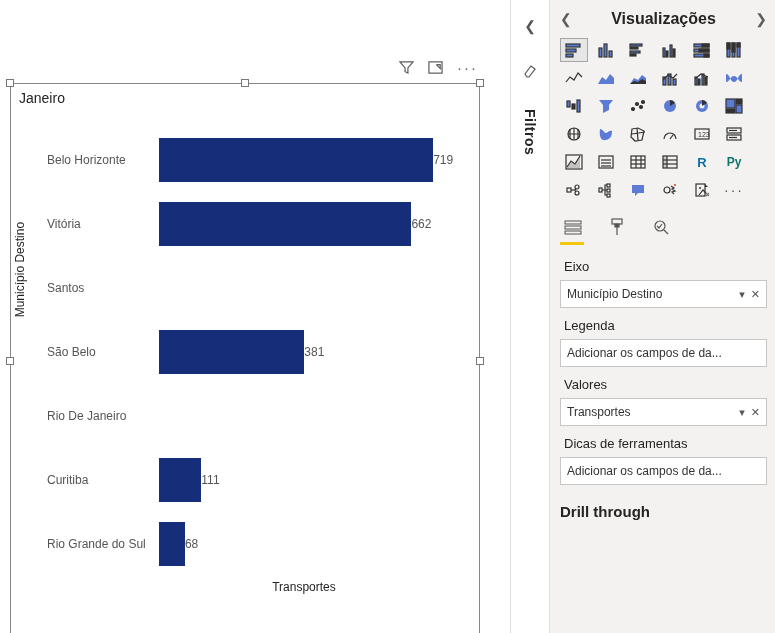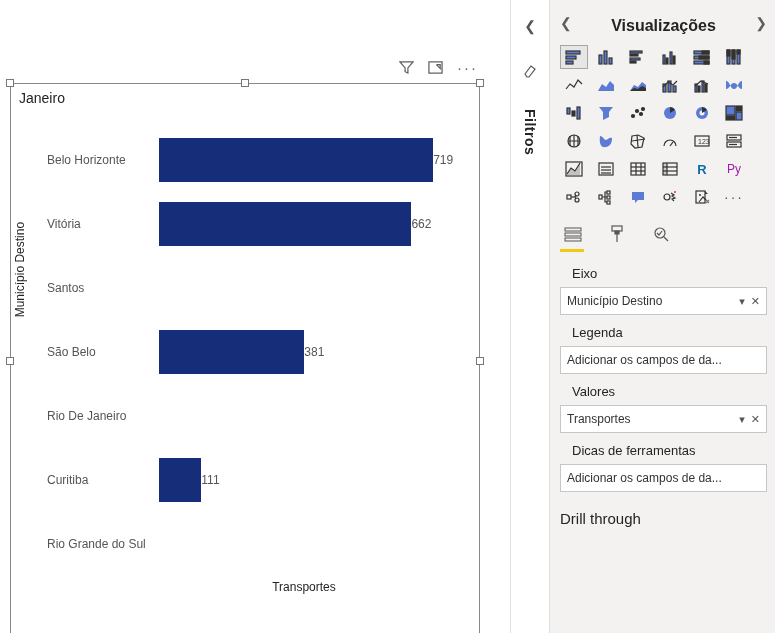--- a/index.html
+++ b/index.html
@@ -149,21 +149,20 @@
   }
   .viz-header {
     display: flex;
     align-items: center;
     justify-content: space-between;
     margin-bottom: 10px;
   }
   .viz-header .title {
     font-size: 16px;
     font-weight: 600;
-    margin-top: 7px;
   }
   .viz-header .chev { color: #605e5c; font-size: 14px; }
 
   .viz-grid {
     display: grid;
     grid-template-columns: repeat(6, 28px);
     gap: 4px 4px;
     margin-bottom: 14px;
   }
   .viz-tile {
@@ -172,21 +171,21 @@
     align-items: center; justify-content: center;
     font-size: 14px;
     color: #333;
     background: #f3f2f1;
     border: 1px solid transparent;
     cursor: pointer;
   }
   .viz-tile.selected { background: #e6e6e6; border: 1px solid #a6a6a6; }
   .viz-tile svg { width: 18px; height: 16px; }
   .viz-tile .r-txt { color: #0b6fa4; font-weight: 700; font-size:13px; }
-  .viz-tile .py-txt { color: #a21caf; font-weight: 400; font-size:12px; }
+  .viz-tile .py-txt { color: #0f766e; font-weight: 700; font-size:12px; }
 
   .format-tabs {
     display: flex;
     gap: 22px;
     margin-bottom: 4px;
     padding-left: 2px;
   }
   .format-tabs .tab-ic {
     width: 22px; height: 22px;
     display:flex; align-items:center; justify-content:center;
@@ -194,41 +193,41 @@
     cursor: pointer;
   }
   .format-underline {
     width: 24px; height: 3px; background: #f2c811;
     margin-bottom: 14px;
     margin-left: 0px;
   }
 
   .well-label {
     font-size: 13px;
-    margin: 10px 0 6px 12px;
+    margin: 10px 0 6px 4px;
   }
   .well {
     background: #fff;
     border: 1px solid #c8c6c4;
     height: 28px;
     display: flex;
     align-items: center;
     padding: 0 6px;
     font-size: 12px;
     color: #333;
     justify-content: space-between;
     white-space: nowrap;
     overflow: hidden;
   }
   .well.placeholder { color: #333; }
   .well .well-actions { display:flex; gap:6px; color:#555; font-size:11px; }
 
   .section-title {
     font-size: 15px;
-    font-weight: 400;
+    font-weight: 700;
     margin-top: 18px;
   }
 
 </style>
 </head>
 <body>
 
 <div class="visual-wrap">
   <div class="visual-header">
     <span>
@@ -286,20 +285,24 @@
           </div>
           <div class="bar-row">
             <div class="bar-cat">Curitiba</div>
             <div class="bar-track">
               <div class="bar-fill" style="width:13.566666666666666%;background:#162d7a"></div>
               <div class="bar-value" style="left:13.566666666666666%">111</div>
             </div>
           </div>
           <div class="bar-row">
             <div class="bar-cat">Rio Grande do Sul</div>
+            <div class="bar-track">
+              <div class="bar-fill" style="width:8.31111111111111%;background:#162d7a"></div>
+              <div class="bar-value" style="left:8.31111111111111%">68</div>
+            </div>
           </div>
         </div>
       <div class="x-axis-label">Transportes</div>
     </div>
   </div>
 </div>
 
 <div class="filters-rail">
   <span class="chev">❮</span>
   <span class="rail-icon">

